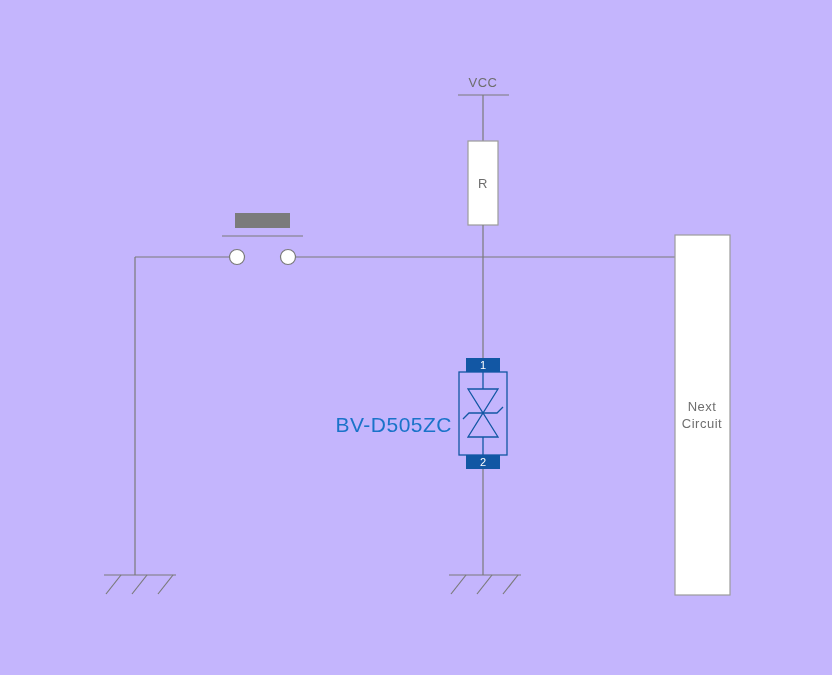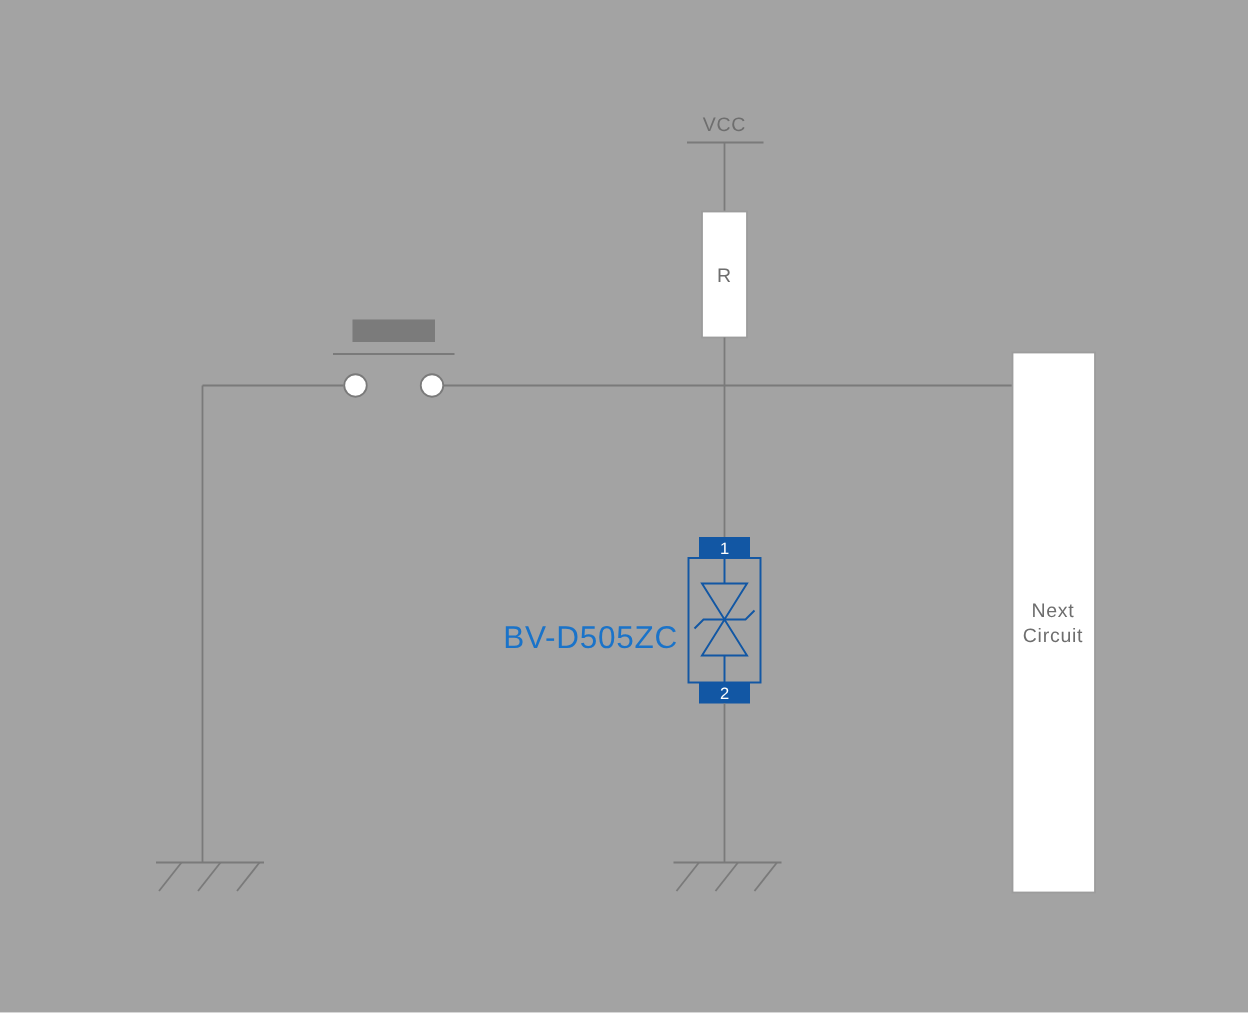--- a/index.html
+++ b/index.html
@@ -8,21 +8,21 @@
     background: #ffffff;
     width: 832px;
     height: 675px;
     overflow: hidden;
     font-family: "Liberation Sans", sans-serif;
   }
   .canvas {
     position: relative;
     width: 832px;
     height: 675px;
-    background: #a3a3a3;
+    background: #c4b5fd;
   }
   svg { display: block; }
 
   .wire {
     stroke: var(--wire, #7a7a7a);
     stroke-width: 1.2;
     fill: none;
   }
   .box-stroke {
     stroke: var(--box-stroke, #9c9c9c);

